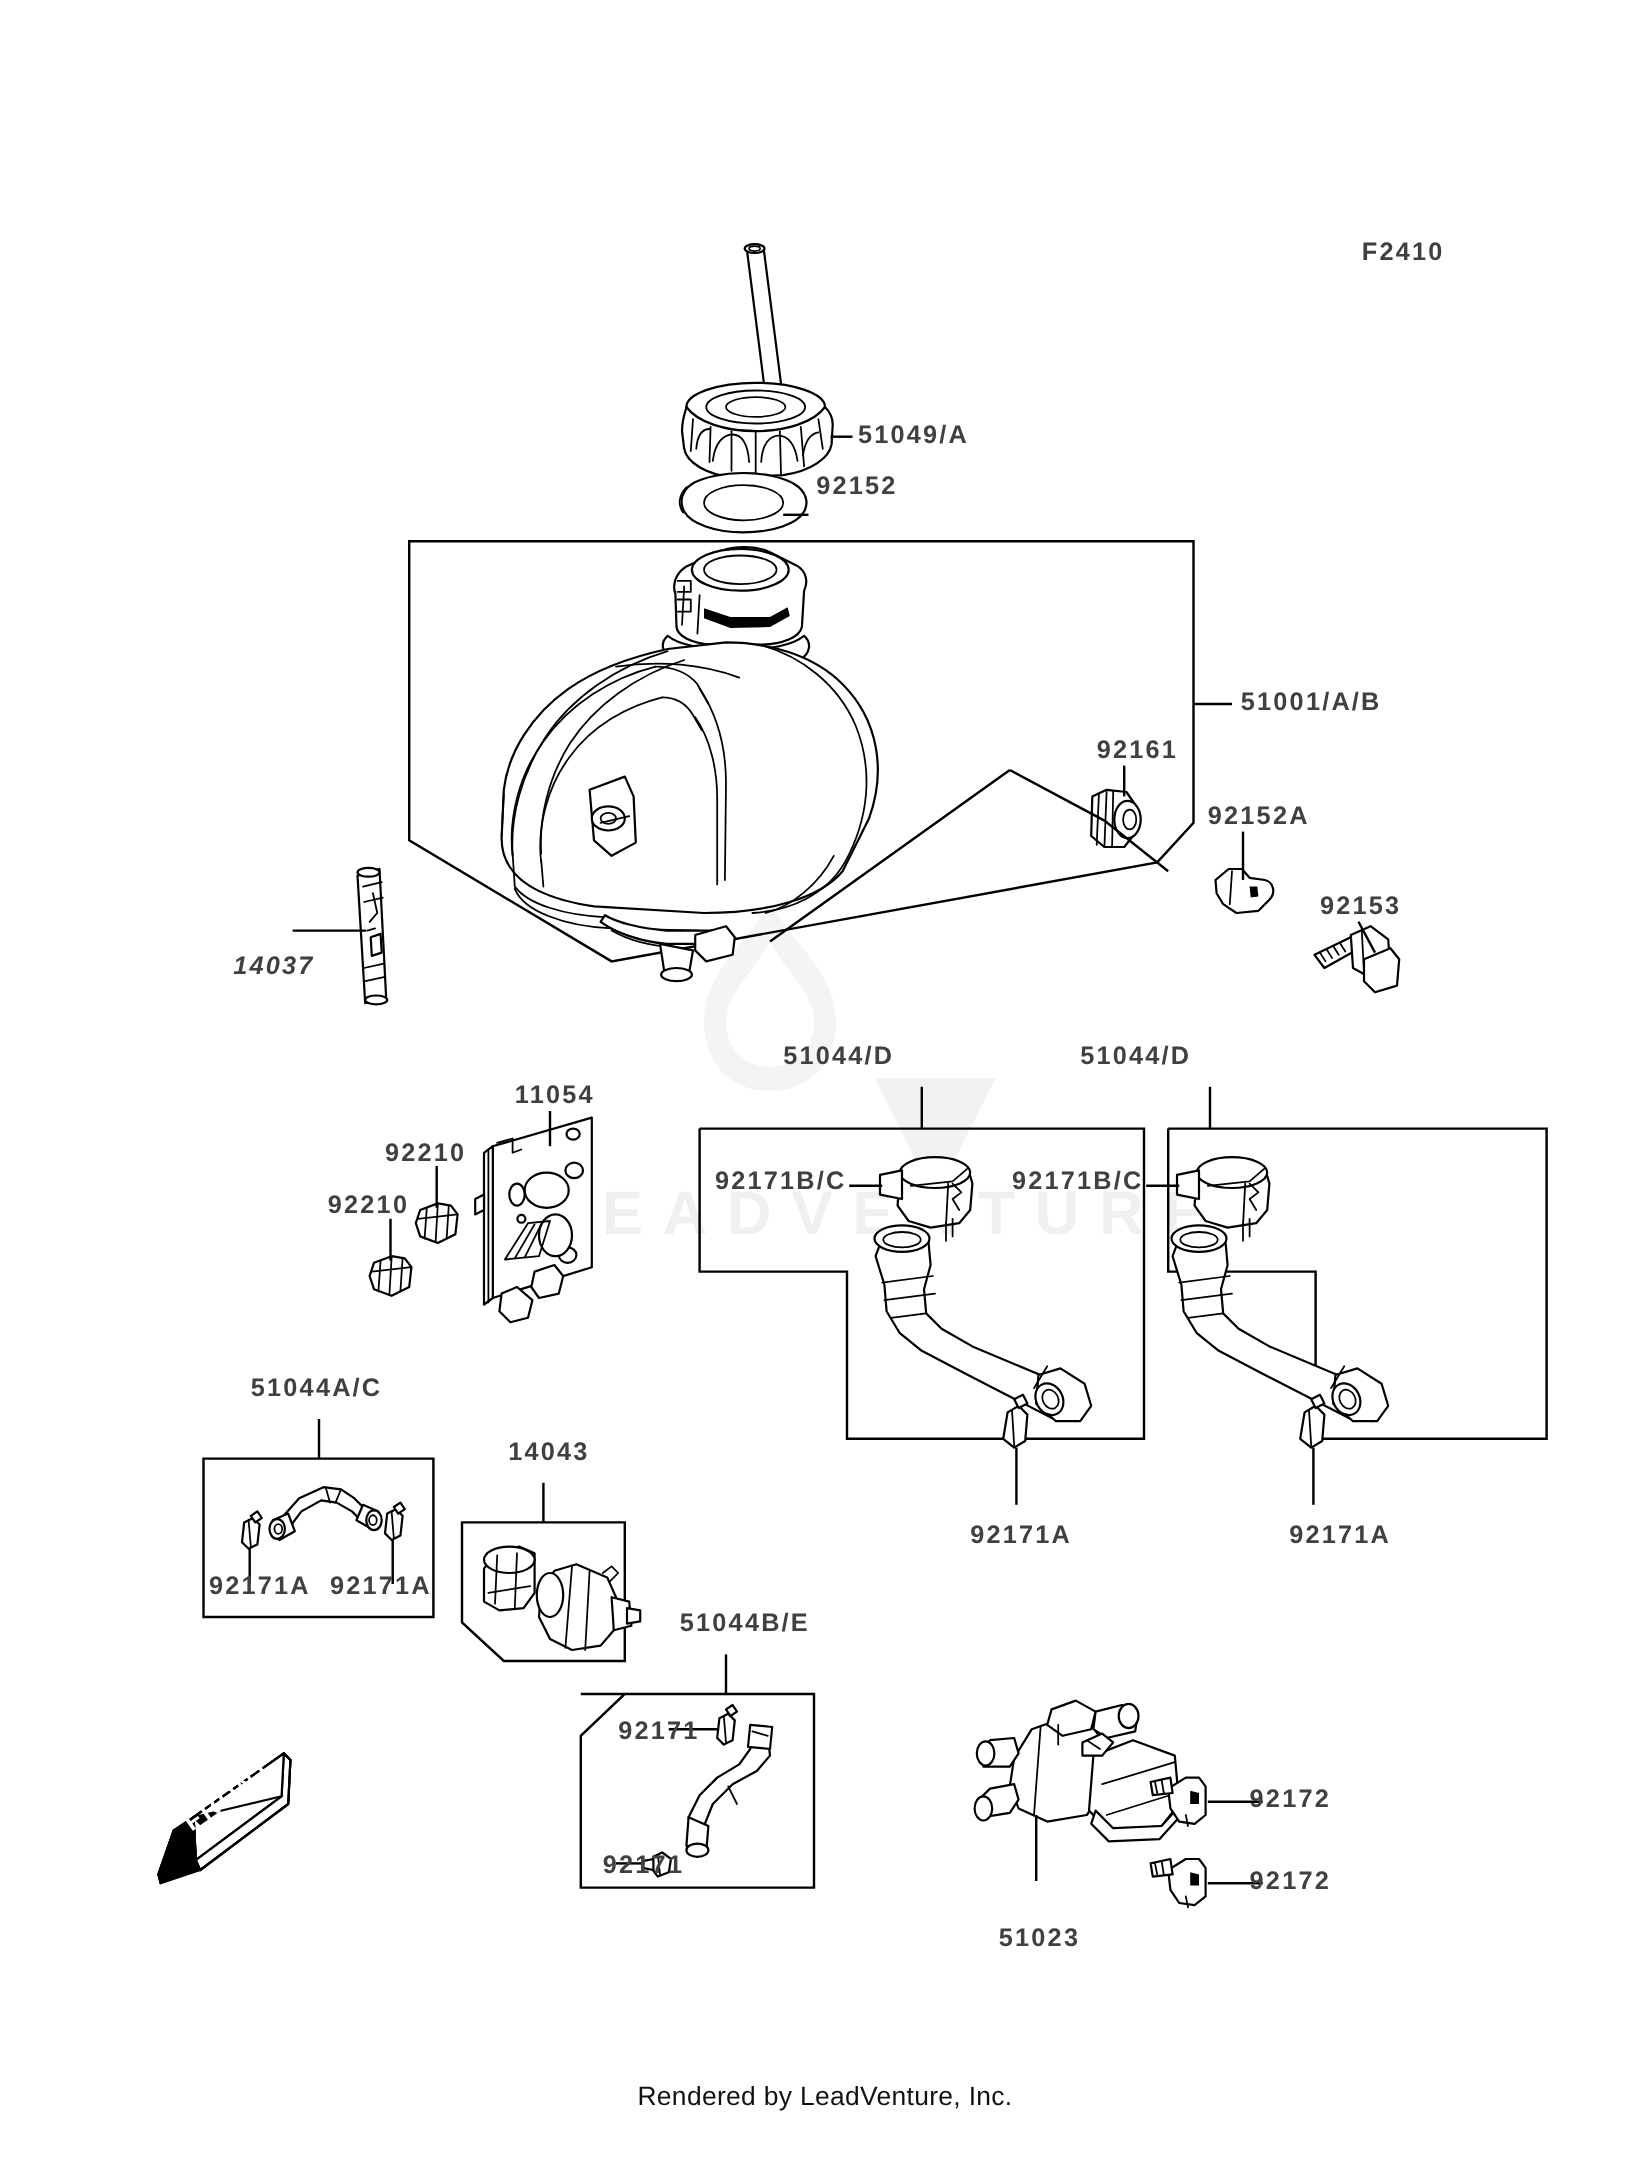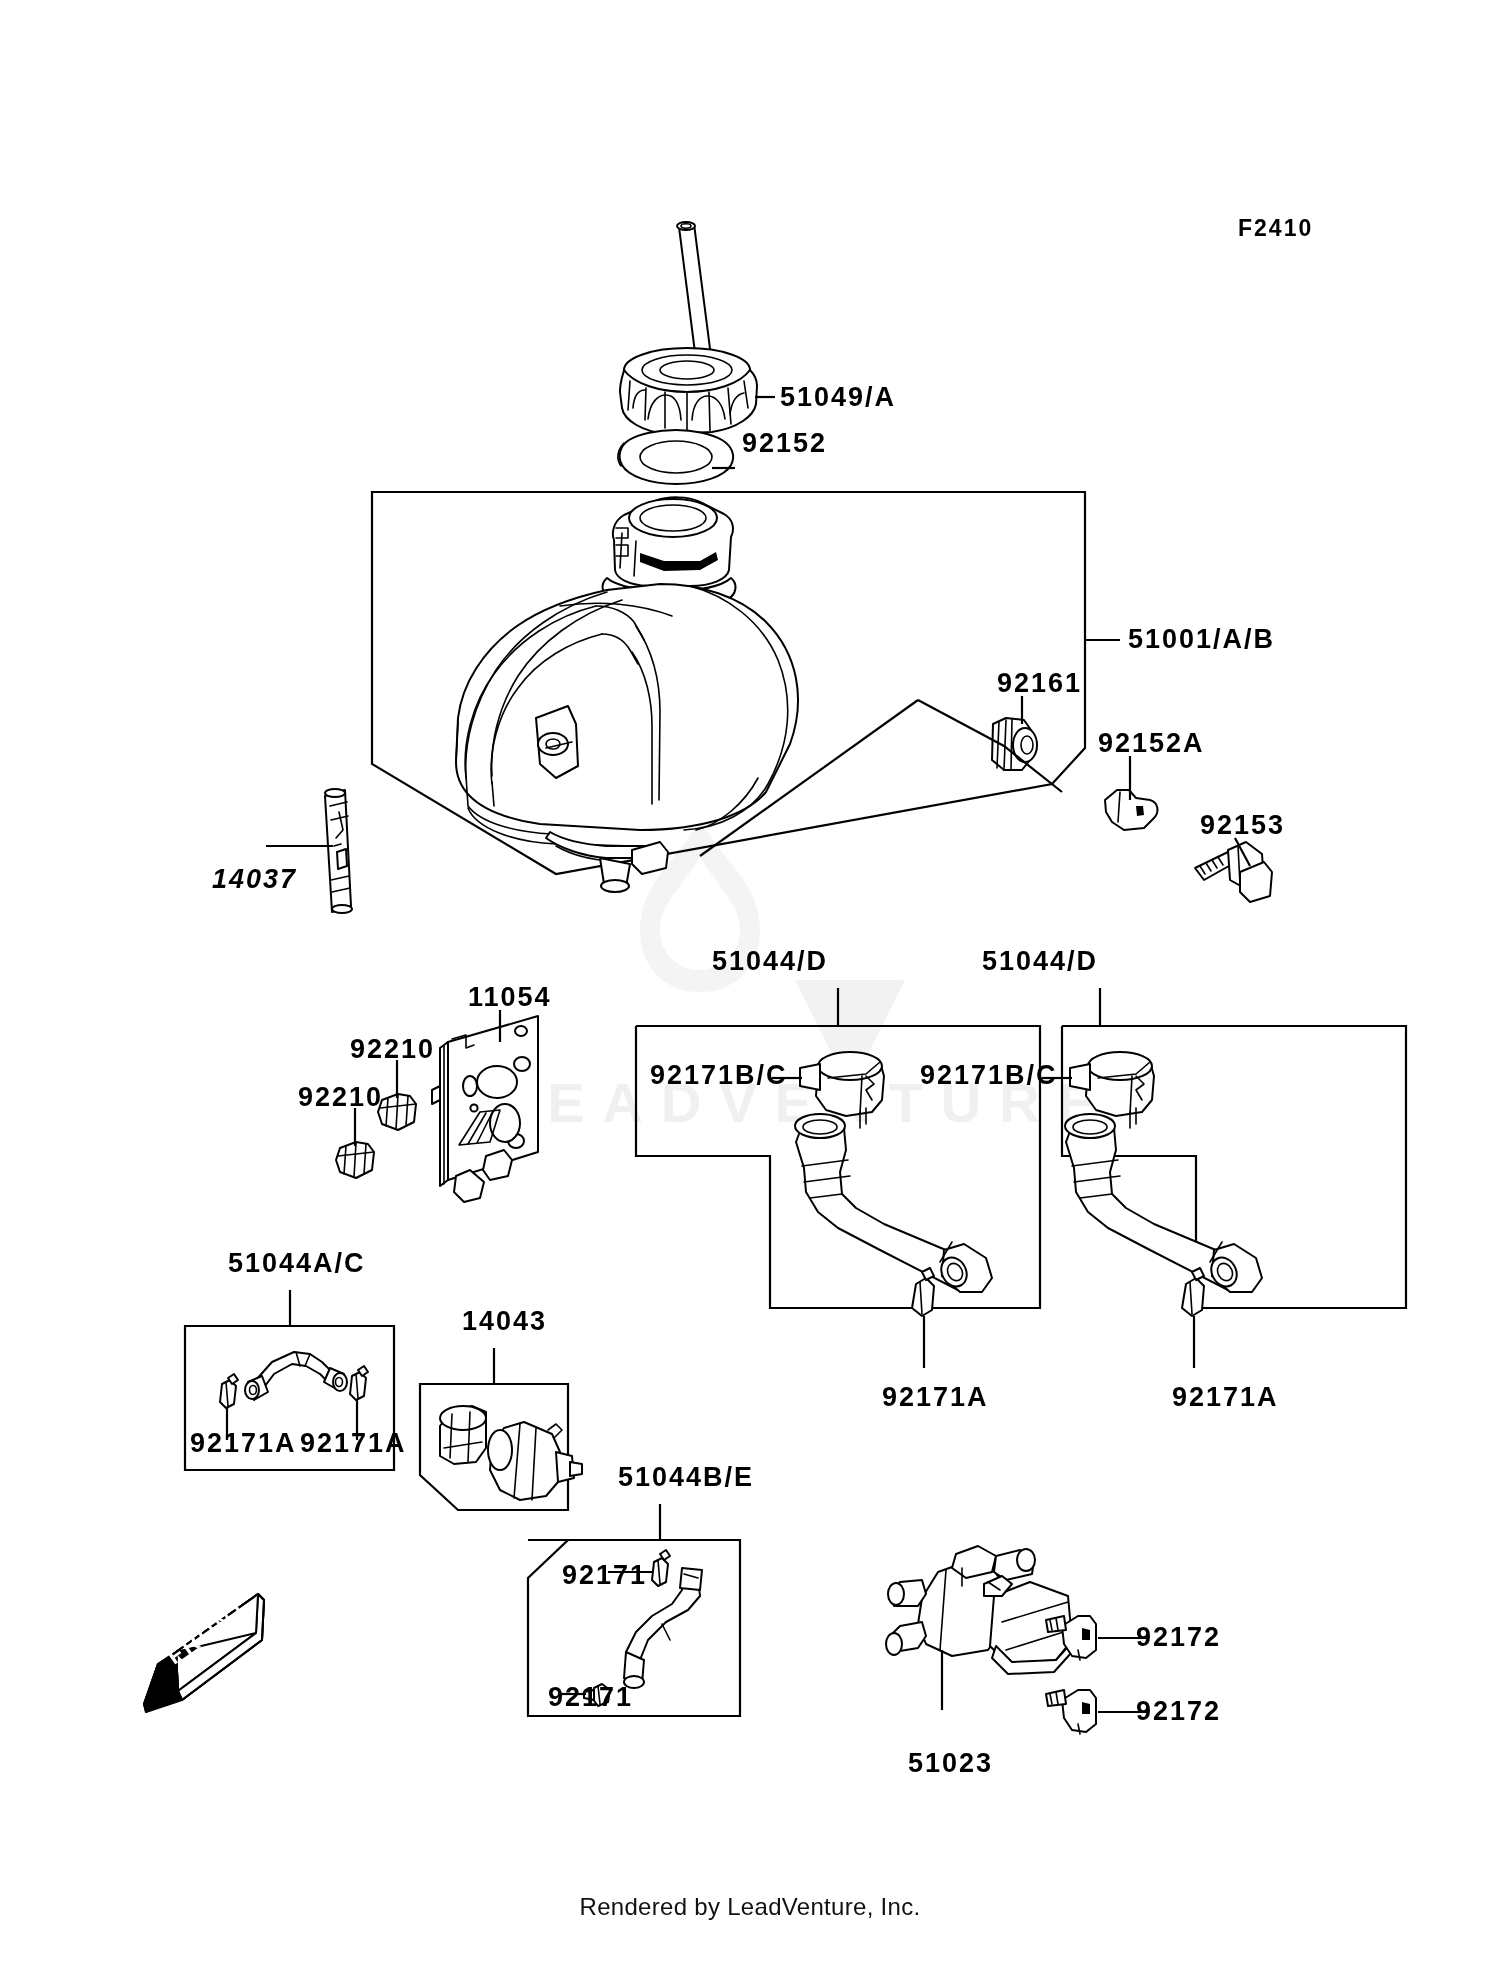--- a/index.html
+++ b/index.html
@@ -1,22 +1,22 @@
 <!DOCTYPE html>
 <html><head>
 <meta charset="utf-8">
 <title>Fuel Tank Parts Diagram</title>
 <style>
   html,body{margin:0;padding:0;background:#ffffff;}
   body{font-family:"Liberation Sans", sans-serif;color:#000;}
   #page{position:relative;width:1500px;height:1962px;background:#fff;overflow:hidden;}
   #svgroot{position:absolute;left:0;top:0;width:1500px;height:1962px;}
   .lbl{position:absolute;font-family:"Liberation Sans", sans-serif;font-weight:bold;
-       letter-spacing:2px;white-space:nowrap;color:#000000;}
-  .lbl-lg{font-size:27px;}
+       letter-spacing:2px;white-space:nowrap;color:#404040;}
+  .lbl-lg{font-size:23px;}
   .footer{position:absolute;left:0;top:1893px;width:1500px;text-align:center;
           font-family:"Liberation Sans", sans-serif;font-size:24px;color:#111;letter-spacing:0.3px;}
   .wm{position:absolute;font-family:"Liberation Sans", sans-serif;font-weight:bold;
       color:#f0f0f0;letter-spacing:18px;font-size:56px;user-select:none;}
   .front-text{position:absolute;font-family:"Liberation Sans", sans-serif;font-weight:bold;
       font-size:23px;color:#fff;letter-spacing:3px;}
 </style>
 </head>
 <body>
 

